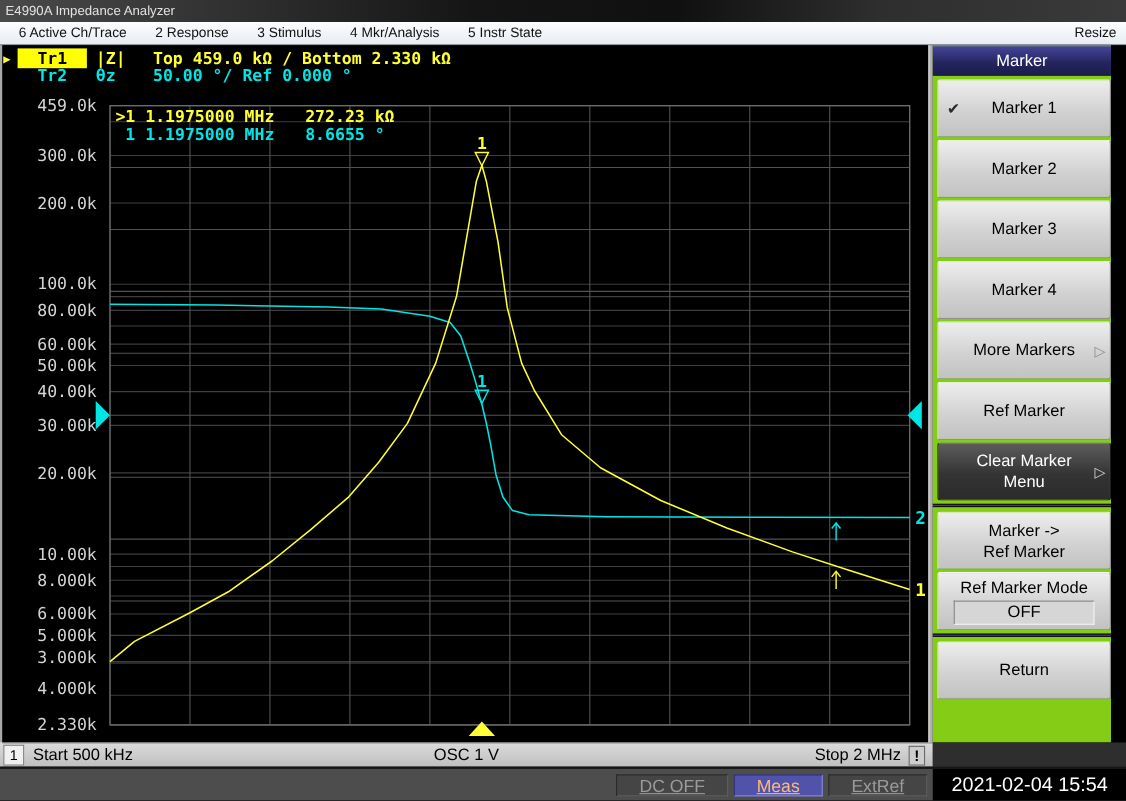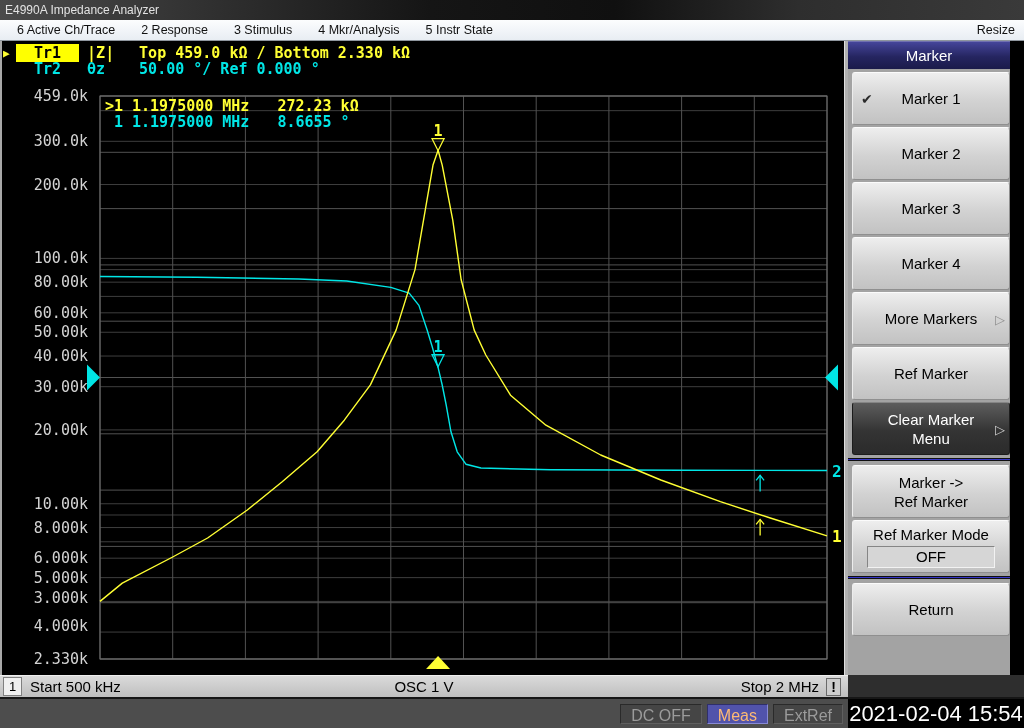--- a/index.html
+++ b/index.html
@@ -38,21 +38,21 @@
     font-family:"DejaVu Sans Mono", monospace; font-size:15px; font-weight:bold; }
   .ro-row { display:flex; height:16px; white-space:pre; }
   .ro-m { width:19px; text-align:right; }
   .ro-f { margin-left:9px; }
   .ro-v { margin-left:28px; }
   .ylab { position:absolute; left:6px; width:82px; text-align:right;
     font-family:"DejaVu Sans Mono", monospace; font-size:15px; color:#d4d4d4; }
   .splitter { position:absolute; left:844px; top:41px; width:4px; height:634px;
     background:#b0b0b0; border-left:1px solid #e0e0e0; }
   
-  .sidebar { position:absolute; left:848px; top:41px; width:162px; height:634px; background:#a3a3a3; }
+  .sidebar { position:absolute; left:848px; top:41px; width:162px; height:634px; background:#84cc16; }
   .sk-title { height:28px; margin-bottom:3px;
     background: linear-gradient(#45459a,#252560 55%,#1b1b4a);
     border-top:1px solid #7070b0;
     color:#fff; font-size:15px; display:flex; align-items:center; justify-content:center; }
   .sk-btn { position:relative; height:53px; margin:0 0 2px 4px;
     background: linear-gradient(#eeeeee,#d2d2d2 55%,#c2c2c2);
     border:1px solid #8f8f8f; border-top-color:#fbfbfb; border-left-color:#ededed;
     border-radius:3px; color:#000; font-size:15px; line-height:19px;
     display:flex; flex-direction:column; align-items:center; justify-content:center; cursor:default; }
   .sk-btn.active { background: linear-gradient(#5d5d5d,#343434 55%,#2b2b2b);
@@ -72,25 +72,25 @@
     border:1px solid #808080; font-size:13px; display:flex; align-items:center; justify-content:center; }
   .osc { position:absolute; left:50%; transform:translateX(-50%); }
   .stop { margin-left:auto; }
   .alert-box { width:15px; height:18px; margin:0 7px 0 7px; border:1px solid #6a6a6a;
     background:#cdcdcd; font-weight:bold; font-size:14px; display:flex; align-items:center; justify-content:center; }
   .stim-gap { position:absolute; left:848px; top:675px; width:176px; height:22px; background:#2e2e2e; }
   
   .taskbar { position:absolute; left:0; top:697px; width:1024px; height:31px;
     background:#4d4d4d; border-top:2px solid #161616;
     display:flex; align-items:center; justify-content:flex-end; }
-  .tb-item { height:20px; line-height:22px; padding:0 10px; margin-right:5px;
+  .tb-item { height:20px; line-height:22px; padding:0 20px; margin-right:5px;
     background:#454545; color:#9b9b9b; font-size:16px;
-    border:1px solid; border-color:#2a2a2a #5f5f5f #5f5f5f #2a2a2a; }
+    border:1px solid; border-color:#2a2a2a #5f5f5f #5f5f5f #2a2a2a;text-decoration:underline; }
   .tb-item.meas { background:#5153ab; color:#fdba74; border-color:#2f2f6a #8789d4 #8789d4 #2f2f6a; }
-  .tb-date { width:176px; height:29px; background:#000; color:#fff; font-size:22px;
+  .tb-date { width:176px; height:29px; background:#000; color:#fff; font-size:18px;
     display:flex; align-items:center; justify-content:center; }
 </style>
 </head>
 <body>
 
 <div id="screen">
 
   <div class="titlebar">
     <span>E4990A Impedance Analyzer</span>
   </div>

